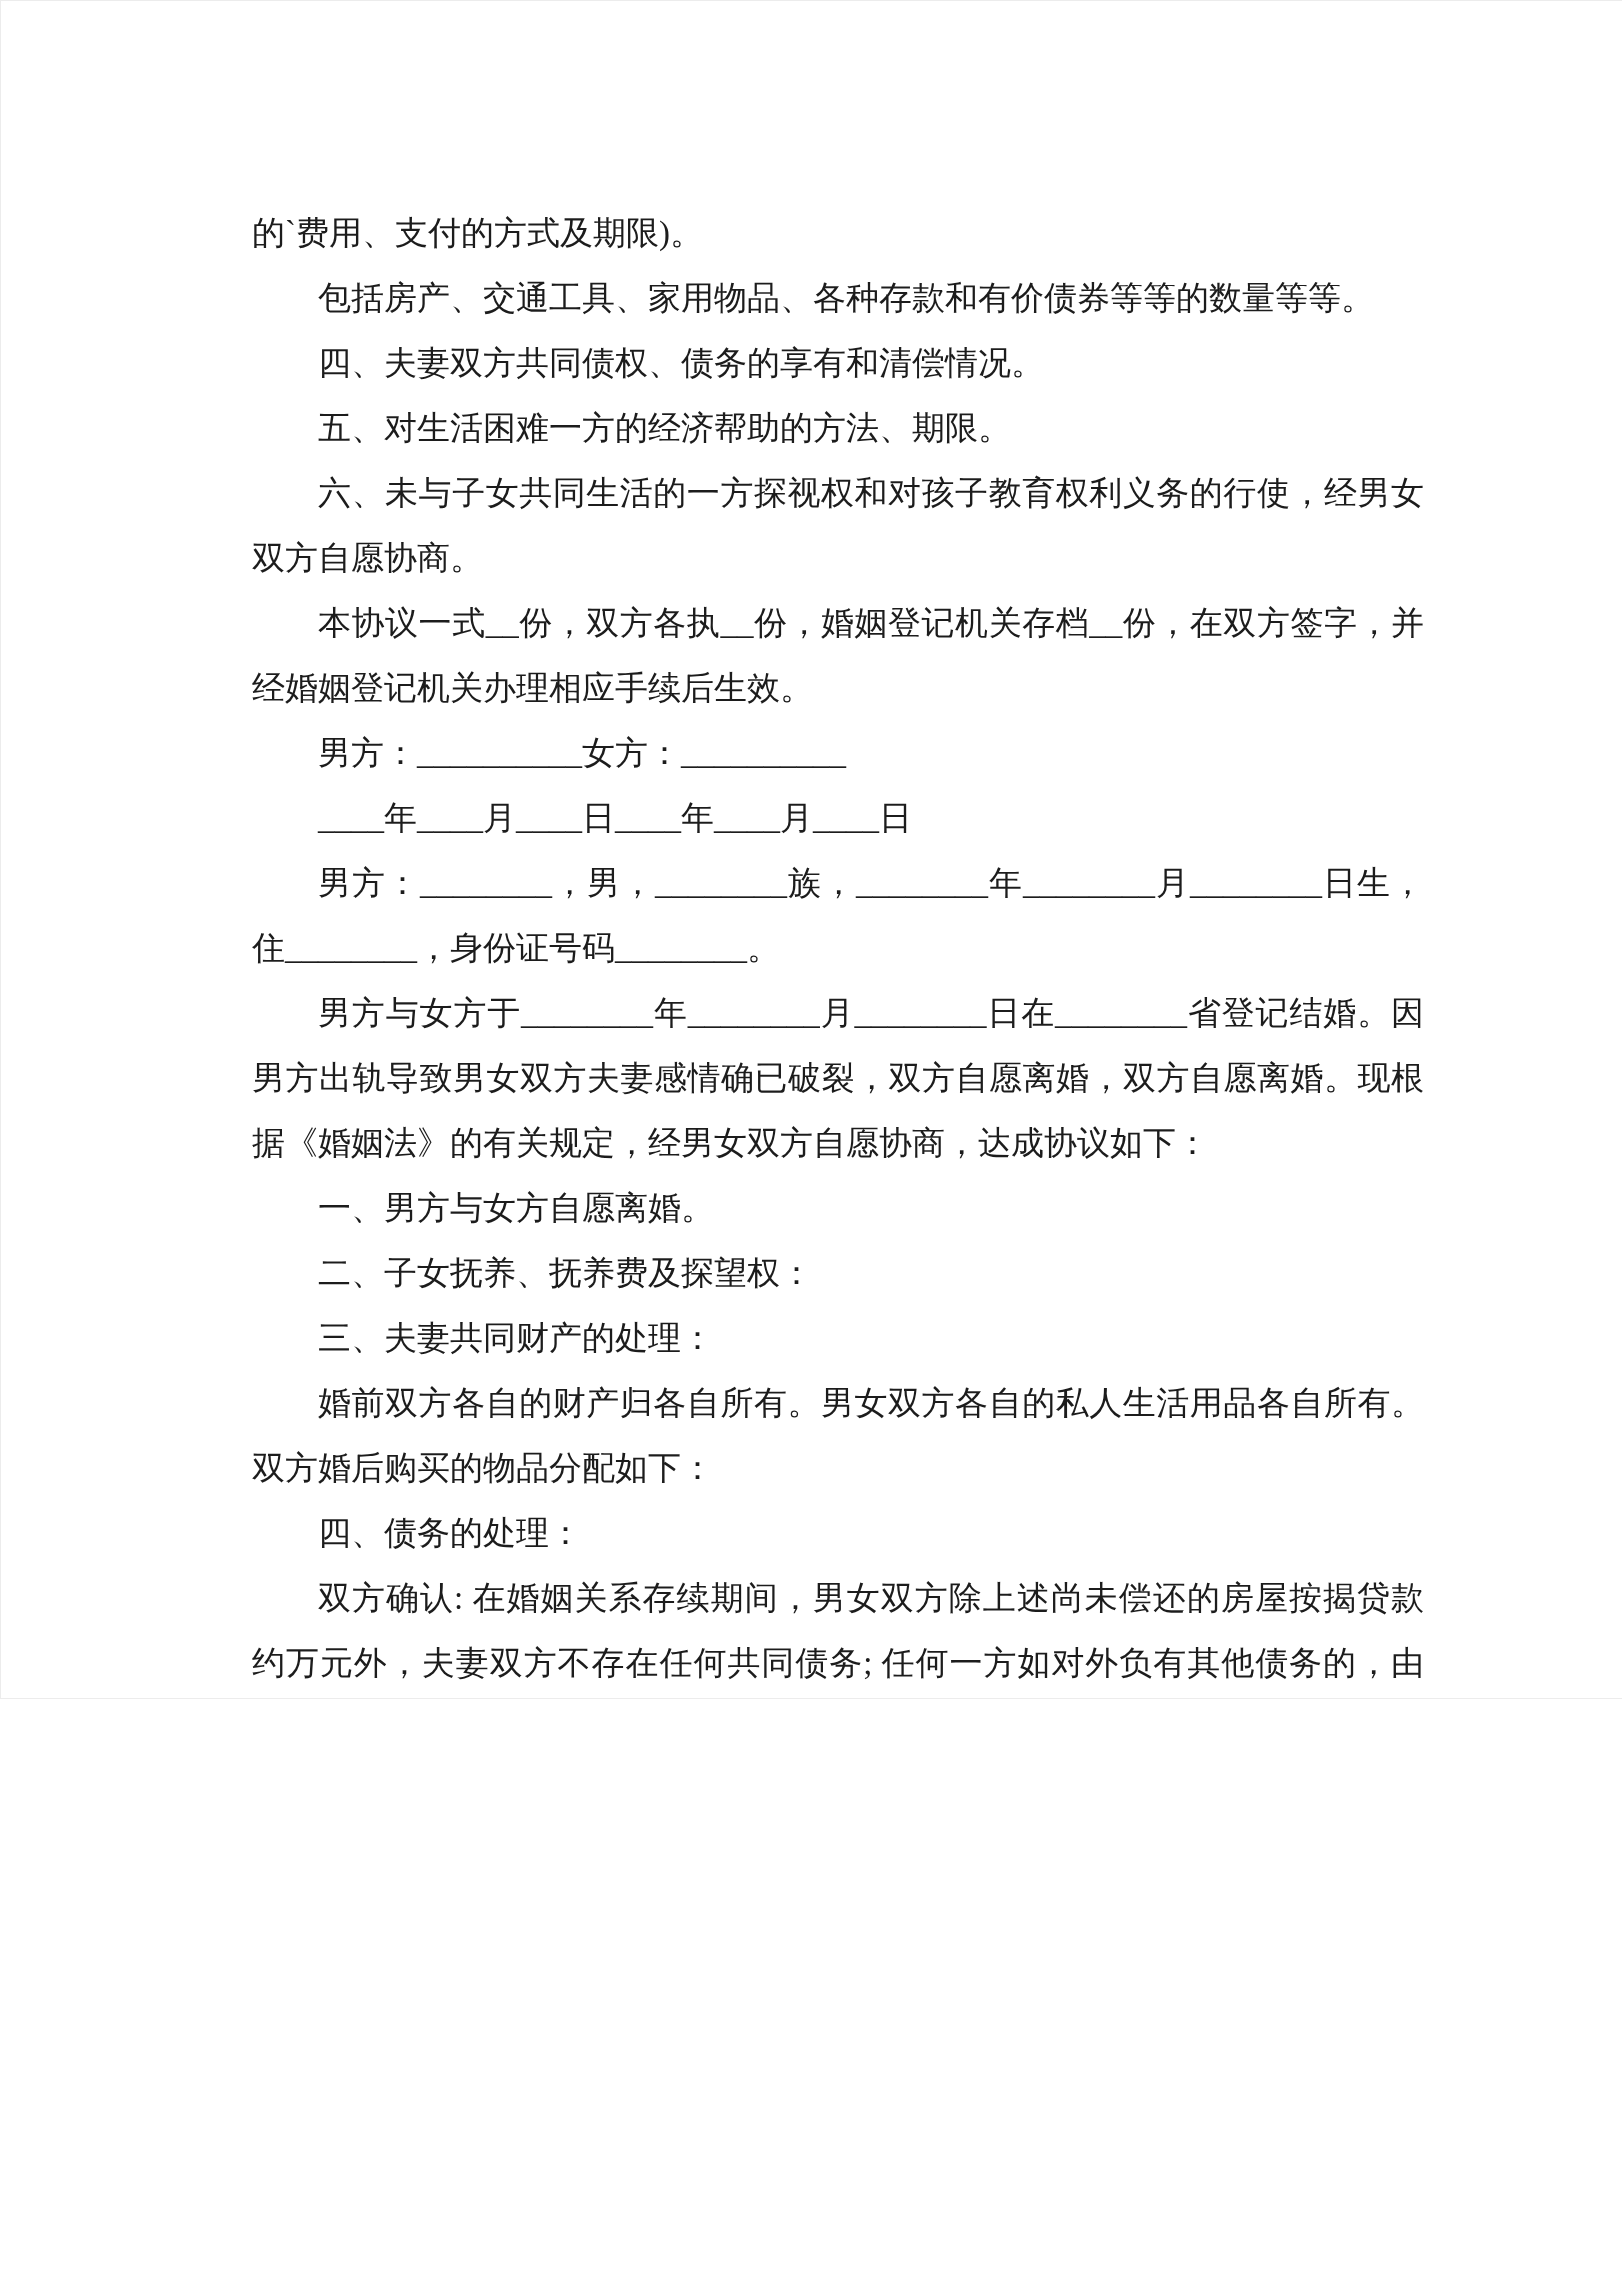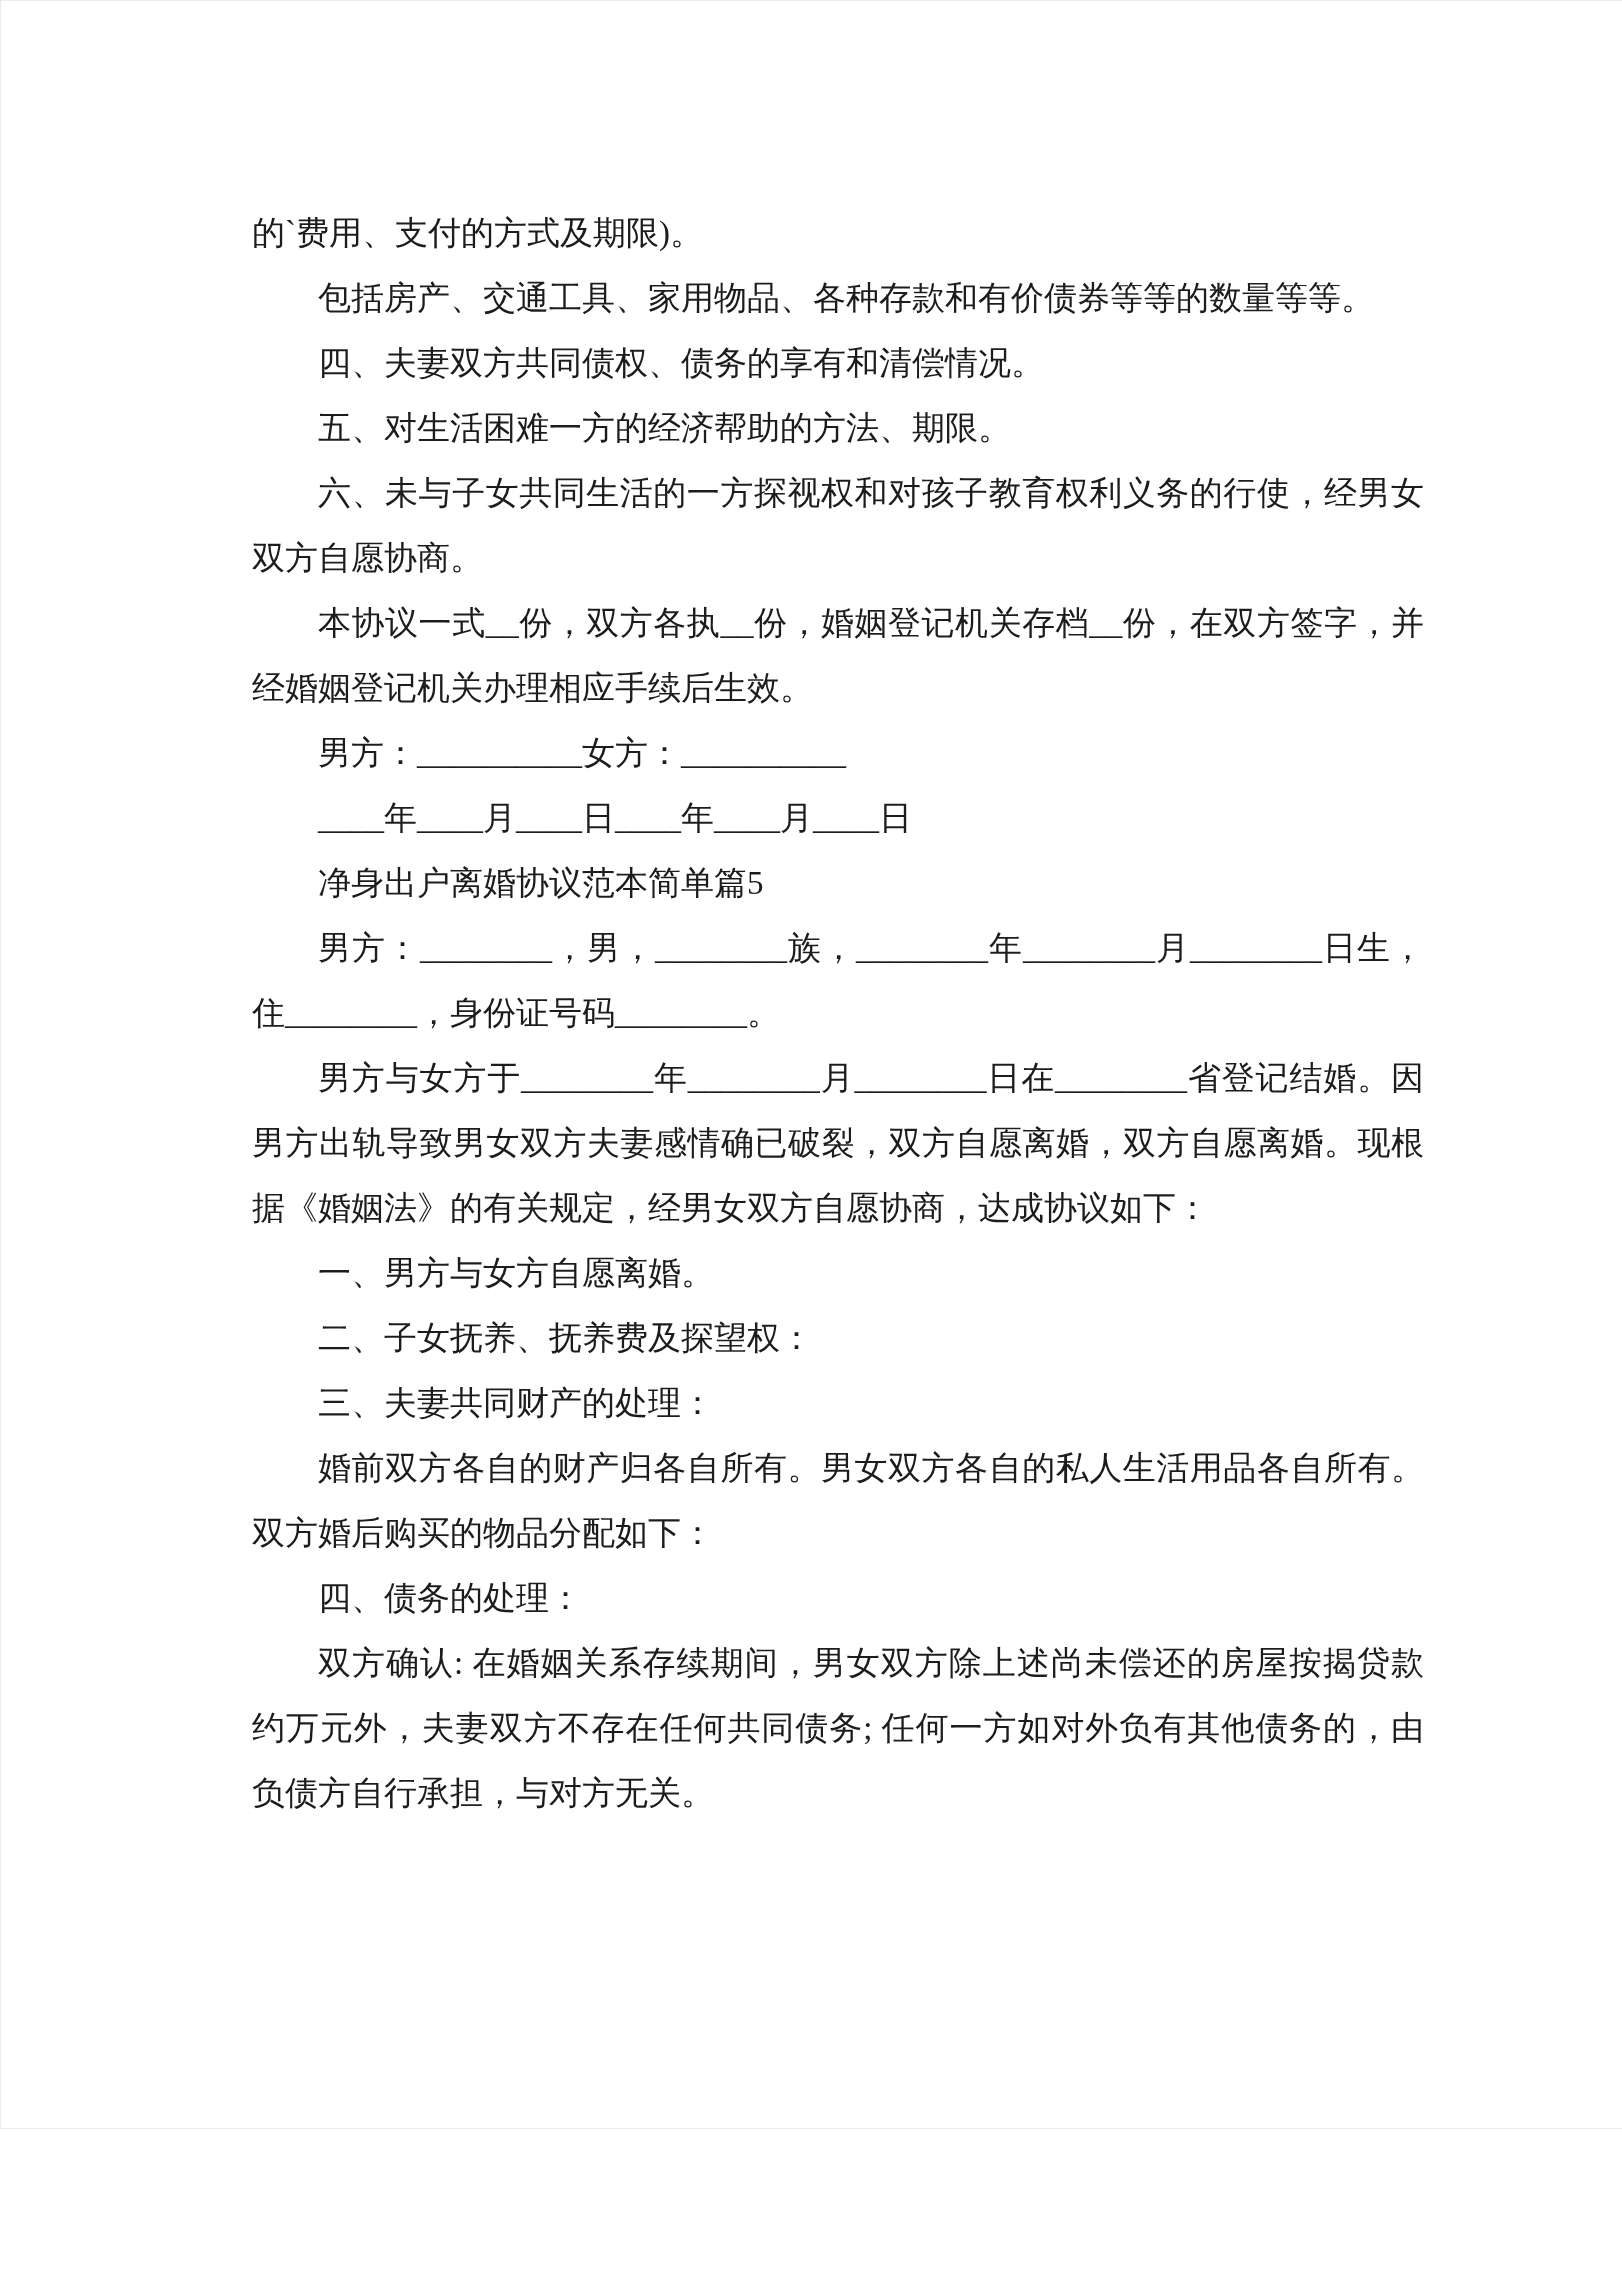--- a/index.html
+++ b/index.html
@@ -2,21 +2,21 @@
 <html style="font-size:10.5px"><head>
 <meta charset="utf-8">
 <style>
   html, body {
     margin: 0;
     padding: 0;
     background: #ffffff;
   }
   .page {
     width: 1623px;
-    height: 2129px;
+    height: 1699px;
     box-sizing: border-box;
     background: #ffffff;
     border: 1.3px solid #ececec;
     padding: 200px 198px 0 251px;
     font-family: "Liberation Serif", "DejaVu Serif", serif;
     font-size: 33px;
     line-height: 65px;
     color: #1c1c1c;
     text-align: justify;
     word-break: break-all;
@@ -34,21 +34,20 @@
 
 <div class="page">
   <p>的`费用、支付的方式及期限)。</p>
   <p class="indent">包括房产、交通工具、家用物品、各种存款和有价债券等等的数量等等。</p>
   <p class="indent">四、夫妻双方共同债权、债务的享有和清偿情况。</p>
   <p class="indent">五、对生活困难一方的经济帮助的方法、期限。</p>
   <p class="indent">六、未与子女共同生活的一方探视权和对孩子教育权利义务的行使，经男女双方自愿协商。</p>
   <p class="indent">本协议一式__份，双方各执__份，婚姻登记机关存档__份，在双方签字，并经婚姻登记机关办理相应手续后生效。</p>
   <p class="indent">男方：__________女方：__________</p>
   <p class="indent">____年____月____日____年____月____日</p>
-  <p class="indent">净身出户离婚协议范本简单篇5</p>
   <p class="indent">男方：________，男，________族，________年________月________日生，住________，身份证号码________。</p>
   <p class="indent">男方与女方于________年________月________日在________省登记结婚。因男方出轨导致男女双方夫妻感情确已破裂，双方自愿离婚，双方自愿离婚。现根据《婚姻法》的有关规定，经男女双方自愿协商，达成协议如下：</p>
   <p class="indent">一、男方与女方自愿离婚。</p>
   <p class="indent">二、子女抚养、抚养费及探望权：</p>
   <p class="indent">三、夫妻共同财产的处理：</p>
   <p class="indent">婚前双方各自的财产归各自所有。男女双方各自的私人生活用品各自所有。双方婚后购买的物品分配如下：</p>
   <p class="indent">四、债务的处理：</p>
   <p class="indent">双方确认: 在婚姻关系存续期间，男女双方除上述尚未偿还的房屋按揭贷款约万元外，夫妻双方不存在任何共同债务; 任何一方如对外负有其他债务的，由负债方自行承担，与对方无关。</p>
 </div>
 

